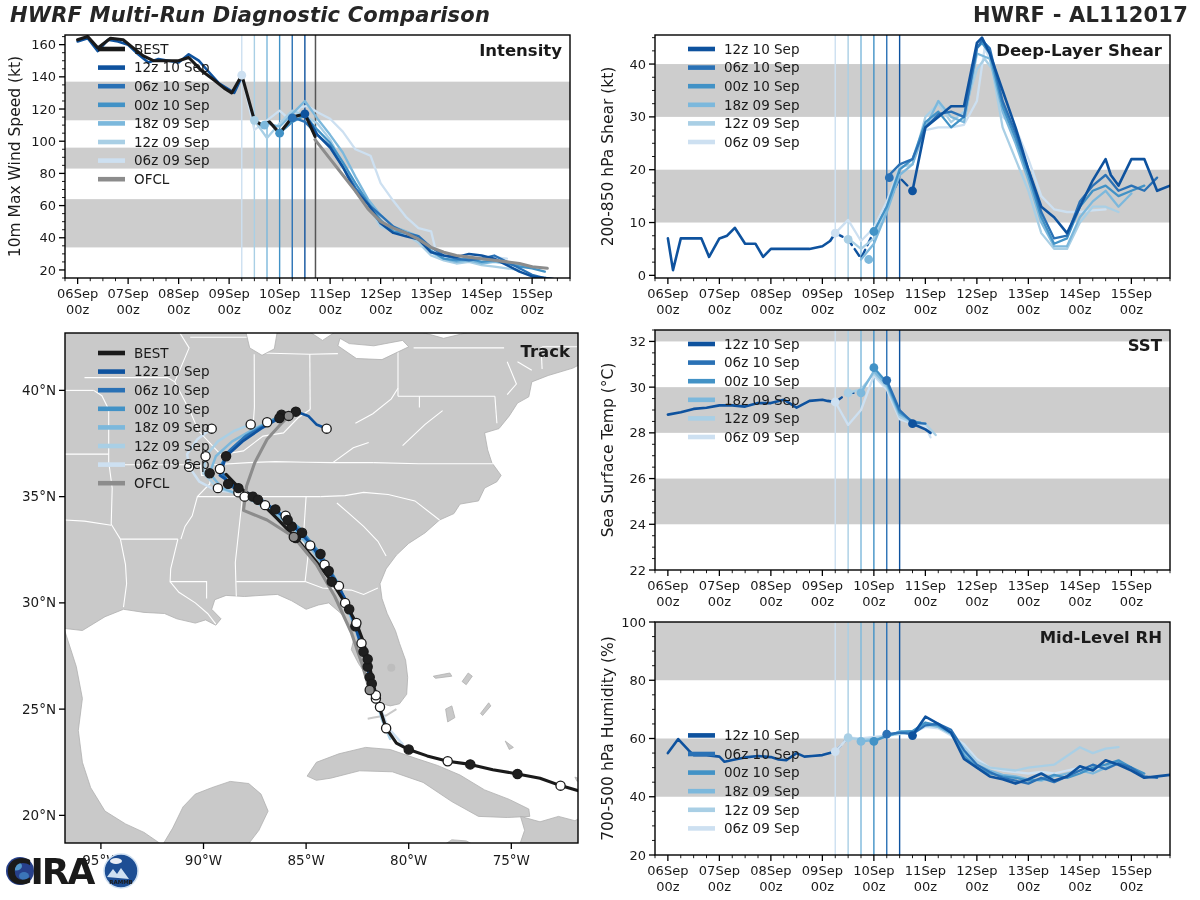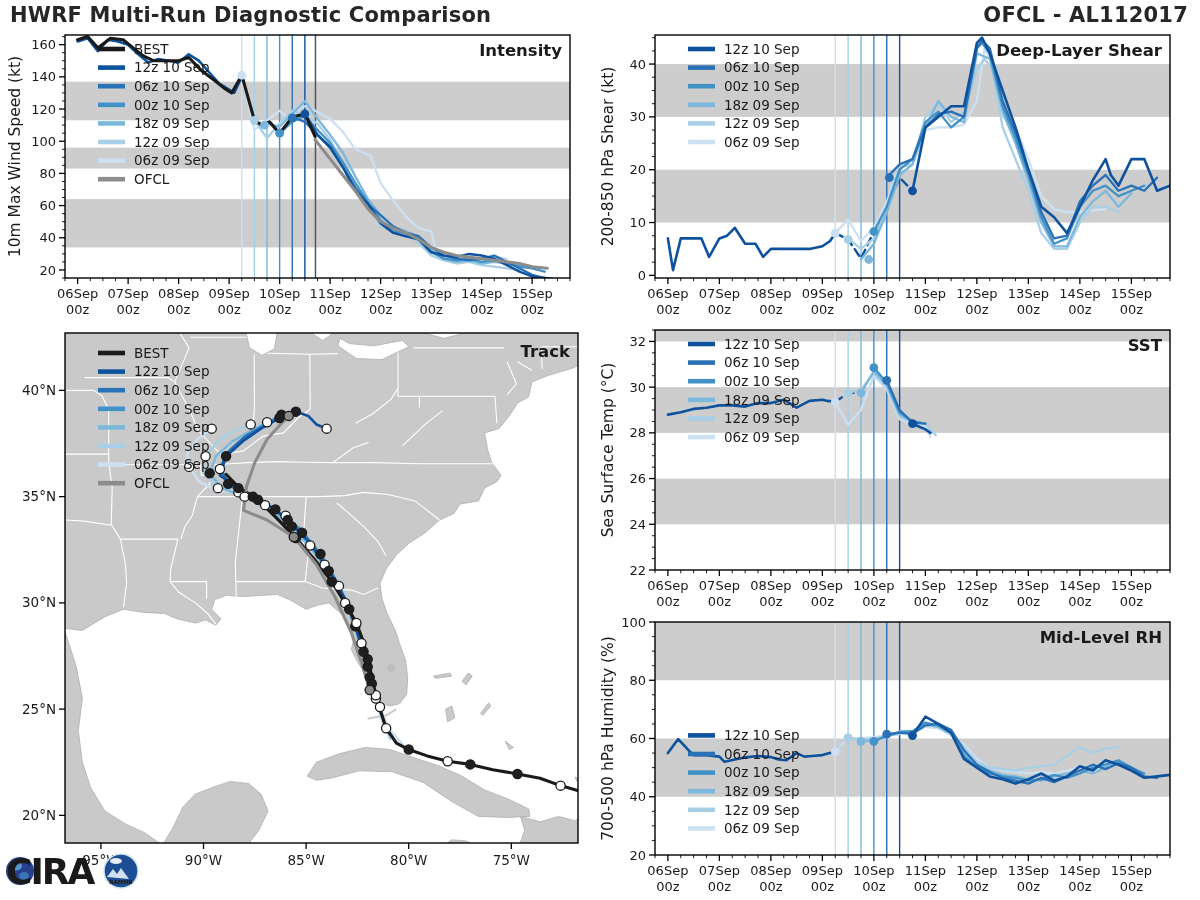--- a/index.html
+++ b/index.html
@@ -1,29 +1,29 @@
 <!DOCTYPE html>
 <html><head>
 <meta charset="utf-8">
 <style>
   html,body{margin:0;padding:0;background:#ffffff;}
   #figure{position:relative;width:1200px;height:900px;background:#ffffff;overflow:hidden;
           font-family:"DejaVu Sans","Liberation Sans",sans-serif;}
   .fig-title{position:absolute;top:3px;font-size:21px;font-weight:700;color:#262626;letter-spacing:.2px;}
-  #title-left{left:10px;}
+  #title-left{left:10px;font-style:italic;}
   #title-right{right:12px;}
   svg{position:absolute;overflow:visible;}
   svg text{font-family:"DejaVu Sans","Liberation Sans",sans-serif;fill:#1a1a1a;}
 </style>
 </head>
 <body>
 
 <div id="figure">
   <div id="title-left" class="fig-title">HWRF Multi-Run Diagnostic Comparison</div>
-  <div id="title-right" class="fig-title">OFCL - AL112017</div>
+  <div id="title-right" class="fig-title">HWRF - AL112017</div>
 
   <svg id="svg-intensity" style="left:0;top:0" width="600" height="330" viewBox="0 0 600 330">
       <g>
         <rect x="65" y="199.1456953642384" width="505" height="48.27814569536426" fill="#cdcdcd"></rect>
         <rect x="65" y="147.64900662251654" width="505" height="20.920529801324534" fill="#cdcdcd"></rect>
         <rect x="65" y="81.66887417218544" width="505" height="38.62251655629139" fill="#cdcdcd"></rect>
         <line x1="241.75" x2="241.75" y1="35" y2="278" stroke="#cde0f1" stroke-width="1.4"></line>
         <line x1="254.375" x2="254.375" y1="35" y2="278" stroke="#a9cfe5" stroke-width="1.4"></line>
         <line x1="267" x2="267" y1="35" y2="278" stroke="#7cb8dc" stroke-width="1.4"></line>
         <line x1="279.625" x2="279.625" y1="35" y2="278" stroke="#4292c6" stroke-width="1.4"></line>

